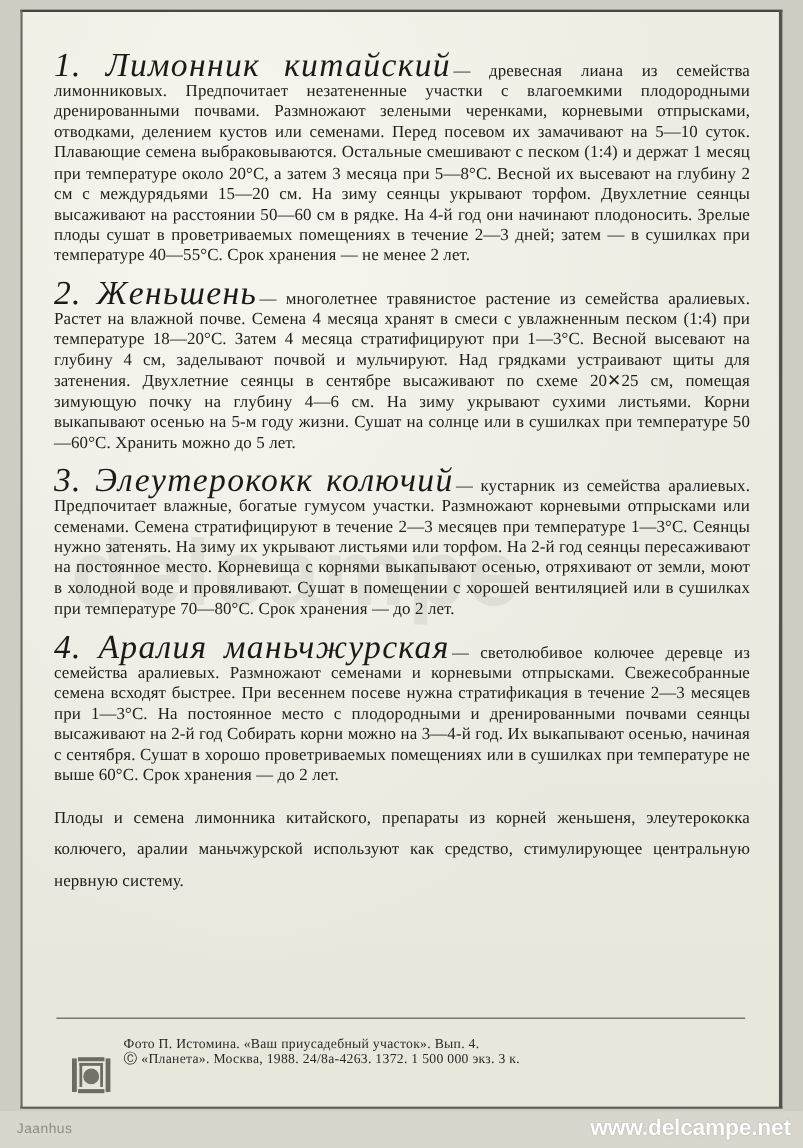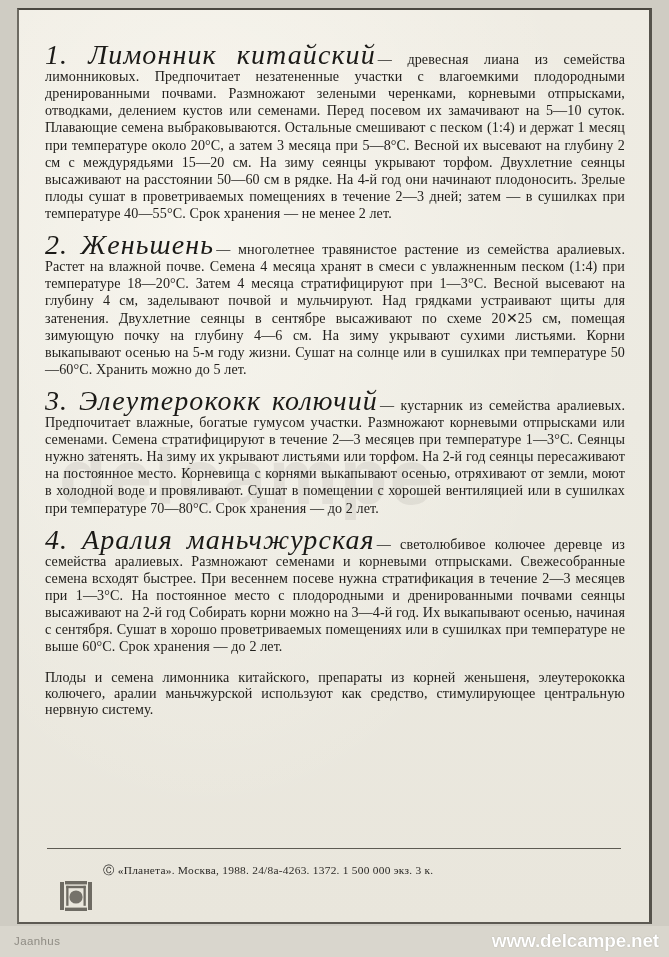--- a/index.html
+++ b/index.html
@@ -97,21 +97,21 @@
     margin-right: 2px;
   }
 
   .dash {
     font-size: 14.1px;
     letter-spacing: 0;
   }
 
   #closing {
     font-size: 14.1px;
-    line-height: 16px;
+    line-height: 26px;
     text-align: justify;
     color: #22201d;
     letter-spacing: .1px;
     margin-top: 2px;
   }
 
   
   #rule {
     position: absolute;
     left: 28px;
@@ -219,20 +219,21 @@
       <rect x="29" y="3" width="4" height="28" fill="#6e6b63"></rect>
       <rect x="6" y="2" width="22" height="3.4" fill="#6e6b63"></rect>
       <rect x="6" y="28.6" width="22" height="3.4" fill="#6e6b63"></rect>
       <rect x="7.2" y="6.8" width="19.6" height="2.4" fill="#6e6b63"></rect>
       <rect x="7.2" y="6.8" width="2.3" height="20" fill="#6e6b63"></rect>
       <rect x="24.5" y="6.8" width="2.3" height="20" fill="#6e6b63"></rect>
       <circle cx="17" cy="18" r="6.6" fill="#75726a"></circle>
     </svg>
 
     <div id="imprint">
+      <div>Фото П. Истомина. «Ваш приусадебный участок». Вып. 4.</div>
       <div>Ⓒ «Планета». Москва, 1988. 24/8а-4263. 1372. 1 500 000 экз. 3 к.</div>
     </div>
 
     <div id="mail-note">ОТПРАВЛЯТЬ ПО ПОЧТЕ ТОЛЬКО В КОНВЕРТЕ</div>
   </div>
 
   <div id="bottom-strip"></div>
   <div id="site-credit">Jaanhus</div>
   <div id="delcampe">www.delcampe.net</div>
 

